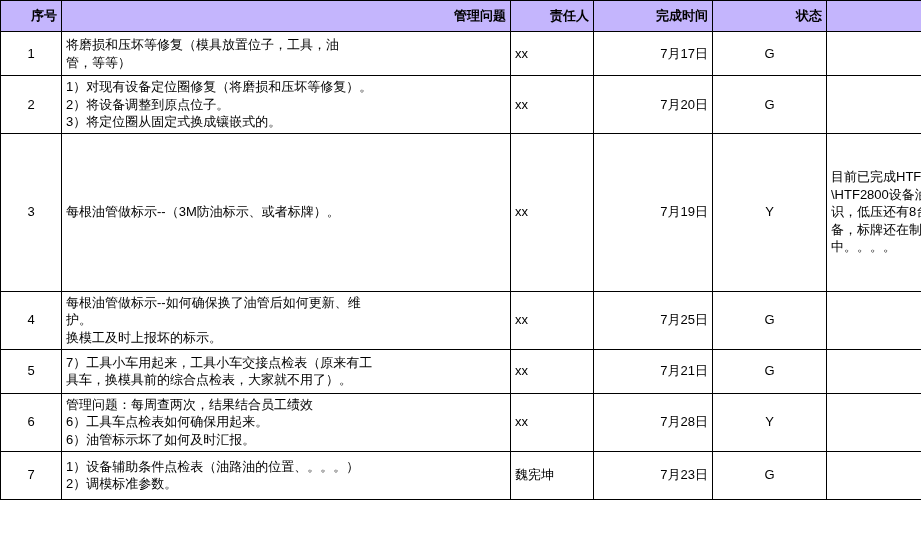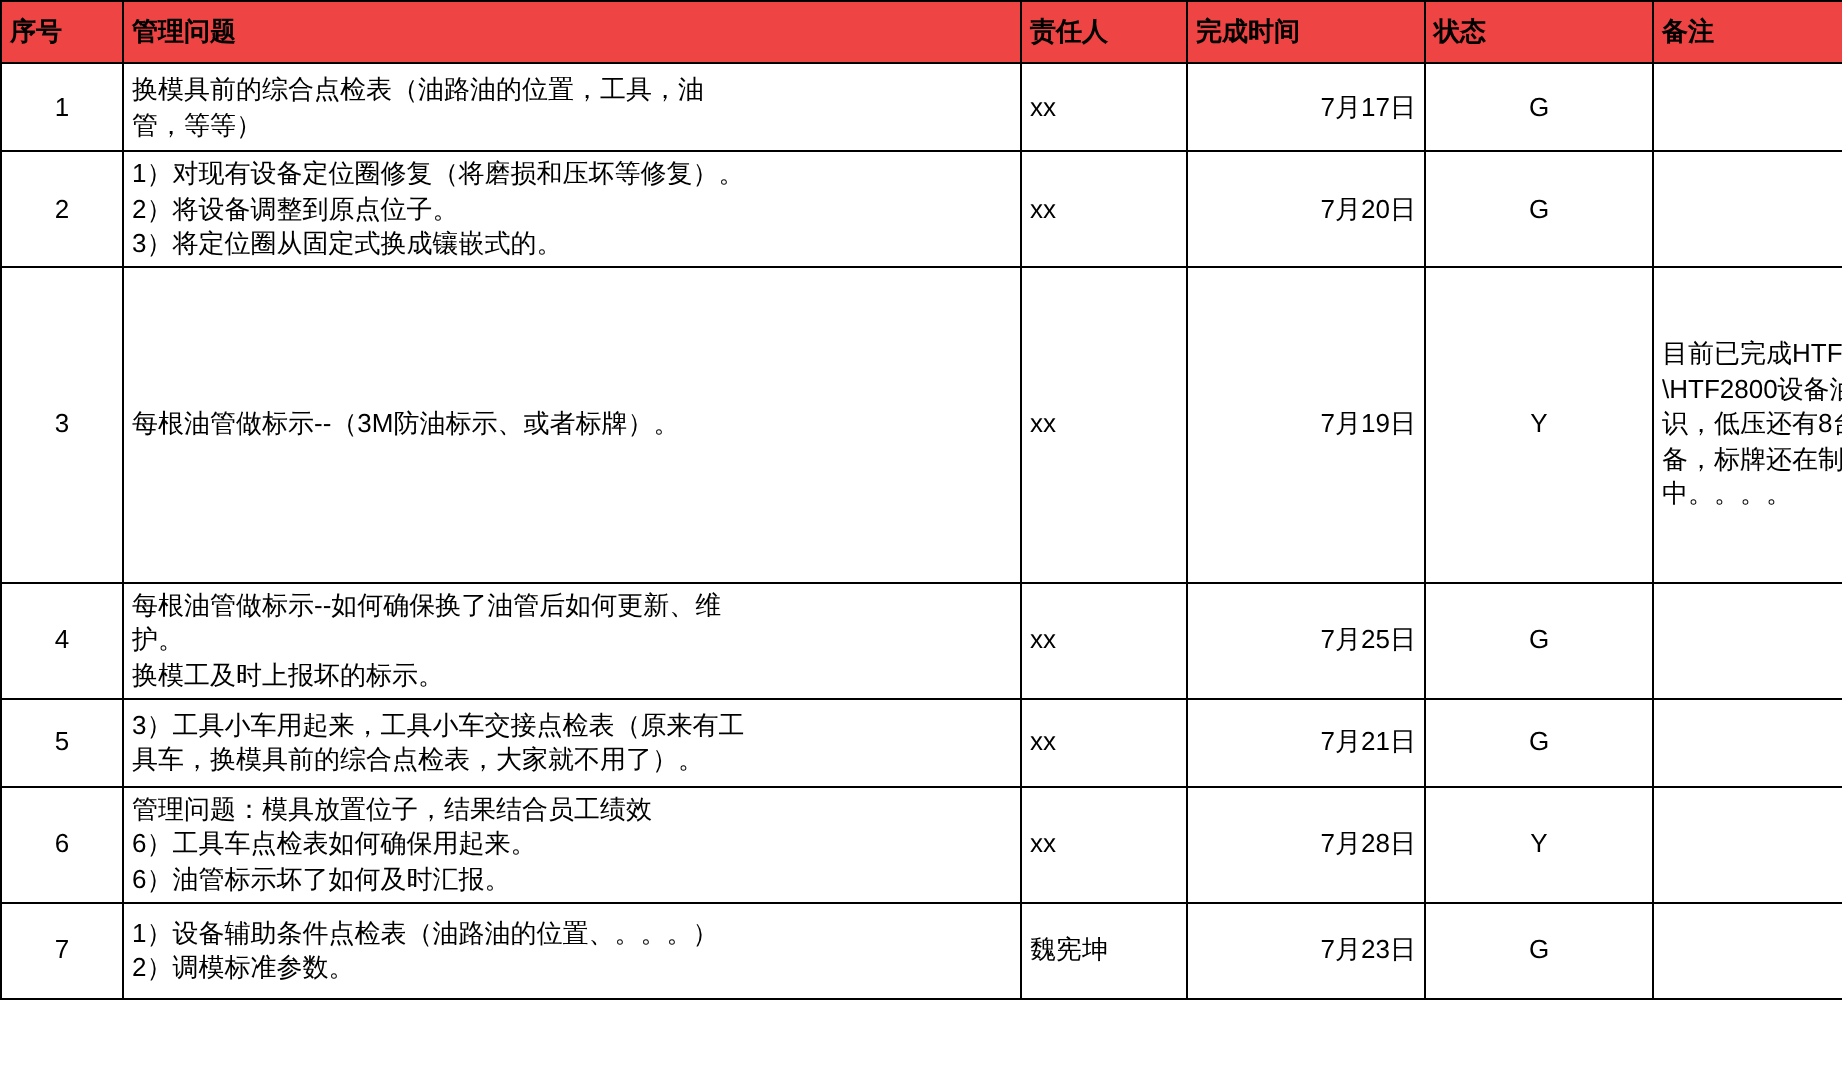--- a/index.html
+++ b/index.html
@@ -20,22 +20,22 @@
   }
   table.plan-table td, table.plan-table th {
     border: 1px solid #000000;
     vertical-align: middle;
     padding: 2px 4px;
     font-size: 13px;
     color: #000000;
     line-height: 1.35;
   }
   thead th {
-    background: #ef4444;
-    text-align: left;
+    background: #c4b5fd;
+    text-align: right;
     font-weight: bold;
     font-size: 17px;
     height: 26px;
     padding: 1px 2px;
   }
   th.col-seq { width: 52px; }
   th.col-plan { width: 440px; }
   th.col-owner { width: 74px; }
   th.col-date { width: 110px; }
   th.col-status { width: 105px; margin-left: 40px; }
@@ -95,21 +95,21 @@
       <th class="col-date">完成时间</th>
       <th class="col-status">状态</th>
       <th class="col-remark">备注</th>
     </tr>
   </thead>
   <tbody>
 
     <tr class="row-h1">
       <td class="c-seq">1</td>
       <td class="c-plan">
-        <span class="plan-line">换模具前的综合点检表（油路油的位置，工具，油</span>
+        <span class="plan-line">将磨损和压坏等修复（模具放置位子，工具，油</span>
         <span class="plan-line">管，等等）</span>
       </td>
       <td class="c-owner">xx</td>
       <td class="c-date">7月17日</td>
       <td class="c-status">G</td>
       <td class="c-remark"></td>
     </tr>
 
     <tr class="row-h2">
       <td class="c-seq">2</td>
@@ -144,33 +144,33 @@
       </td>
       <td class="c-owner">xx</td>
       <td class="c-date">7月25日</td>
       <td class="c-status">G</td>
       <td class="c-remark"></td>
     </tr>
 
     <tr class="row-h5">
       <td class="c-seq">5</td>
       <td class="c-plan">
-        <span class="plan-line">3）工具小车用起来，工具小车交接点检表（原来有工</span>
+        <span class="plan-line">7）工具小车用起来，工具小车交接点检表（原来有工</span>
         <span class="plan-line">具车，换模具前的综合点检表，大家就不用了）。</span>
       </td>
       <td class="c-owner">xx</td>
       <td class="c-date">7月21日</td>
       <td class="c-status">G</td>
       <td class="c-remark"></td>
     </tr>
 
     <tr class="row-h6">
       <td class="c-seq">6</td>
       <td class="c-plan">
-        <span class="plan-line">管理问题：模具放置位子，结果结合员工绩效</span>
+        <span class="plan-line">管理问题：每周查两次，结果结合员工绩效</span>
         <span class="plan-line">6）工具车点检表如何确保用起来。</span>
         <span class="plan-line">6）油管标示坏了如何及时汇报。</span>
       </td>
       <td class="c-owner">xx</td>
       <td class="c-date">7月28日</td>
       <td class="c-status">Y</td>
       <td class="c-remark"></td>
     </tr>
 
     <tr class="row-h7">

